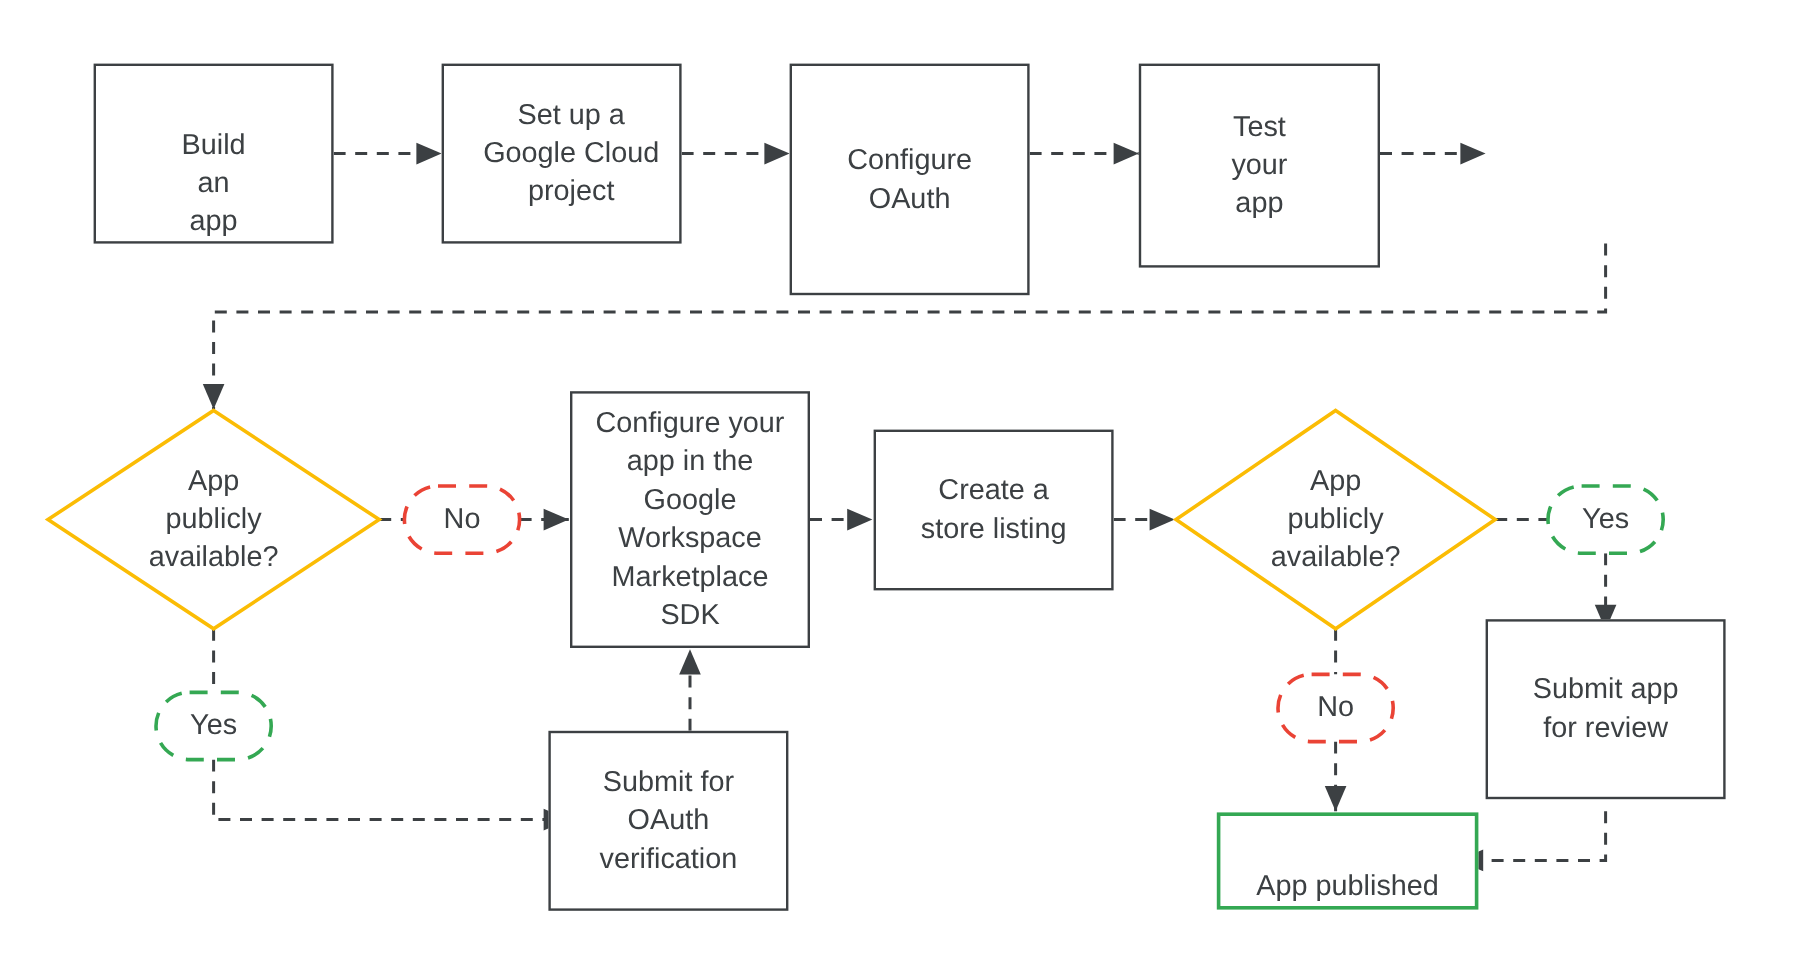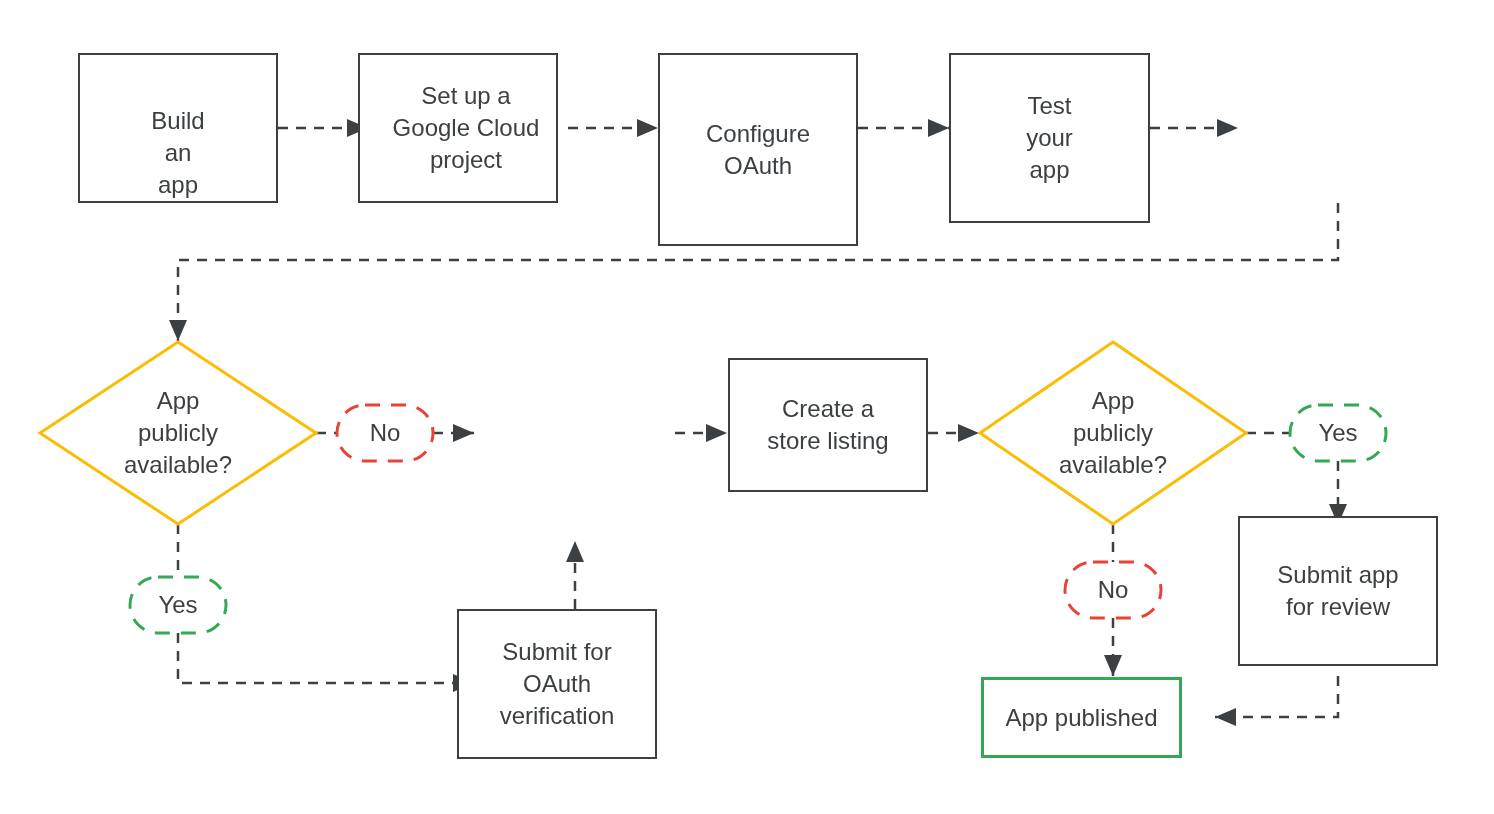--- a/index.html
+++ b/index.html
@@ -101,21 +101,21 @@
     <rect class="pill pill-yes" x="130" y="577" width="96" height="56" rx="28" ry="28"></rect>
     <rect class="pill pill-yes" x="1290" y="405" width="96" height="56" rx="28" ry="28"></rect>
     <rect class="pill pill-no" x="1065" y="562" width="96" height="56" rx="28" ry="28"></rect>
   </svg>
 
   <div class="node box" style="left:78px; top:53px; width:200px; height:150px;align-items:flex-end;">
     <span class="lbl">Build
 an
 app</span>
   </div>
-  <div class="node box" style="left:358px; top:53px; width:200px; height:150px;padding-left:16px;">
+  <div class="node box" style="left:368px; top:53px; width:200px; height:150px;padding-left:16px;">
     <span class="lbl">Set up a
 Google Cloud
 project</span>
   </div>
   <div class="node box" style="left:658px; top:53px; width:200px; height:193px;">
     <span class="lbl">Configure
 OAuth</span>
   </div>
   <div class="node box" style="left:949px; top:53px; width:201px; height:170px;">
     <span class="lbl">Test
@@ -128,20 +128,28 @@
 publicly
 available?</span>
   </div>
   <div class="node label-only" style="left:337px; top:405px; width:96px; height:56px;">
     <span class="lbl">No</span>
   </div>
   <div class="node label-only" style="left:130px; top:577px; width:96px; height:56px;">
     <span class="lbl">Yes</span>
   </div>
 
+  <div class="node box" style="left:475px; top:326px; width:200px; height:214px;">
+    <span class="lbl">Configure your
+app in the
+Google
+Workspace
+Marketplace
+SDK</span>
+  </div>
   <div class="node box" style="left:457px; top:609px; width:200px; height:150px;">
     <span class="lbl">Submit for
 OAuth
 verification</span>
   </div>
   <div class="node box" style="left:728px; top:358px; width:200px; height:134px;">
     <span class="lbl">Create a
 store listing</span>
   </div>
 
@@ -154,17 +162,17 @@
     <span class="lbl">Yes</span>
   </div>
   <div class="node label-only" style="left:1065px; top:562px; width:96px; height:56px;">
     <span class="lbl">No</span>
   </div>
 
   <div class="node box" style="left:1238px; top:516px; width:200px; height:150px;">
     <span class="lbl">Submit app
 for review</span>
   </div>
-  <div class="node box-published" style="left:981px; top:677px; width:201px; height:81px;">
+  <div class="node box-published" style="left:1014px; top:677px; width:218px; height:81px;align-items:flex-end;">
     <span class="lbl">App published</span>
   </div>
 
 </div>
 
 </body></html>

